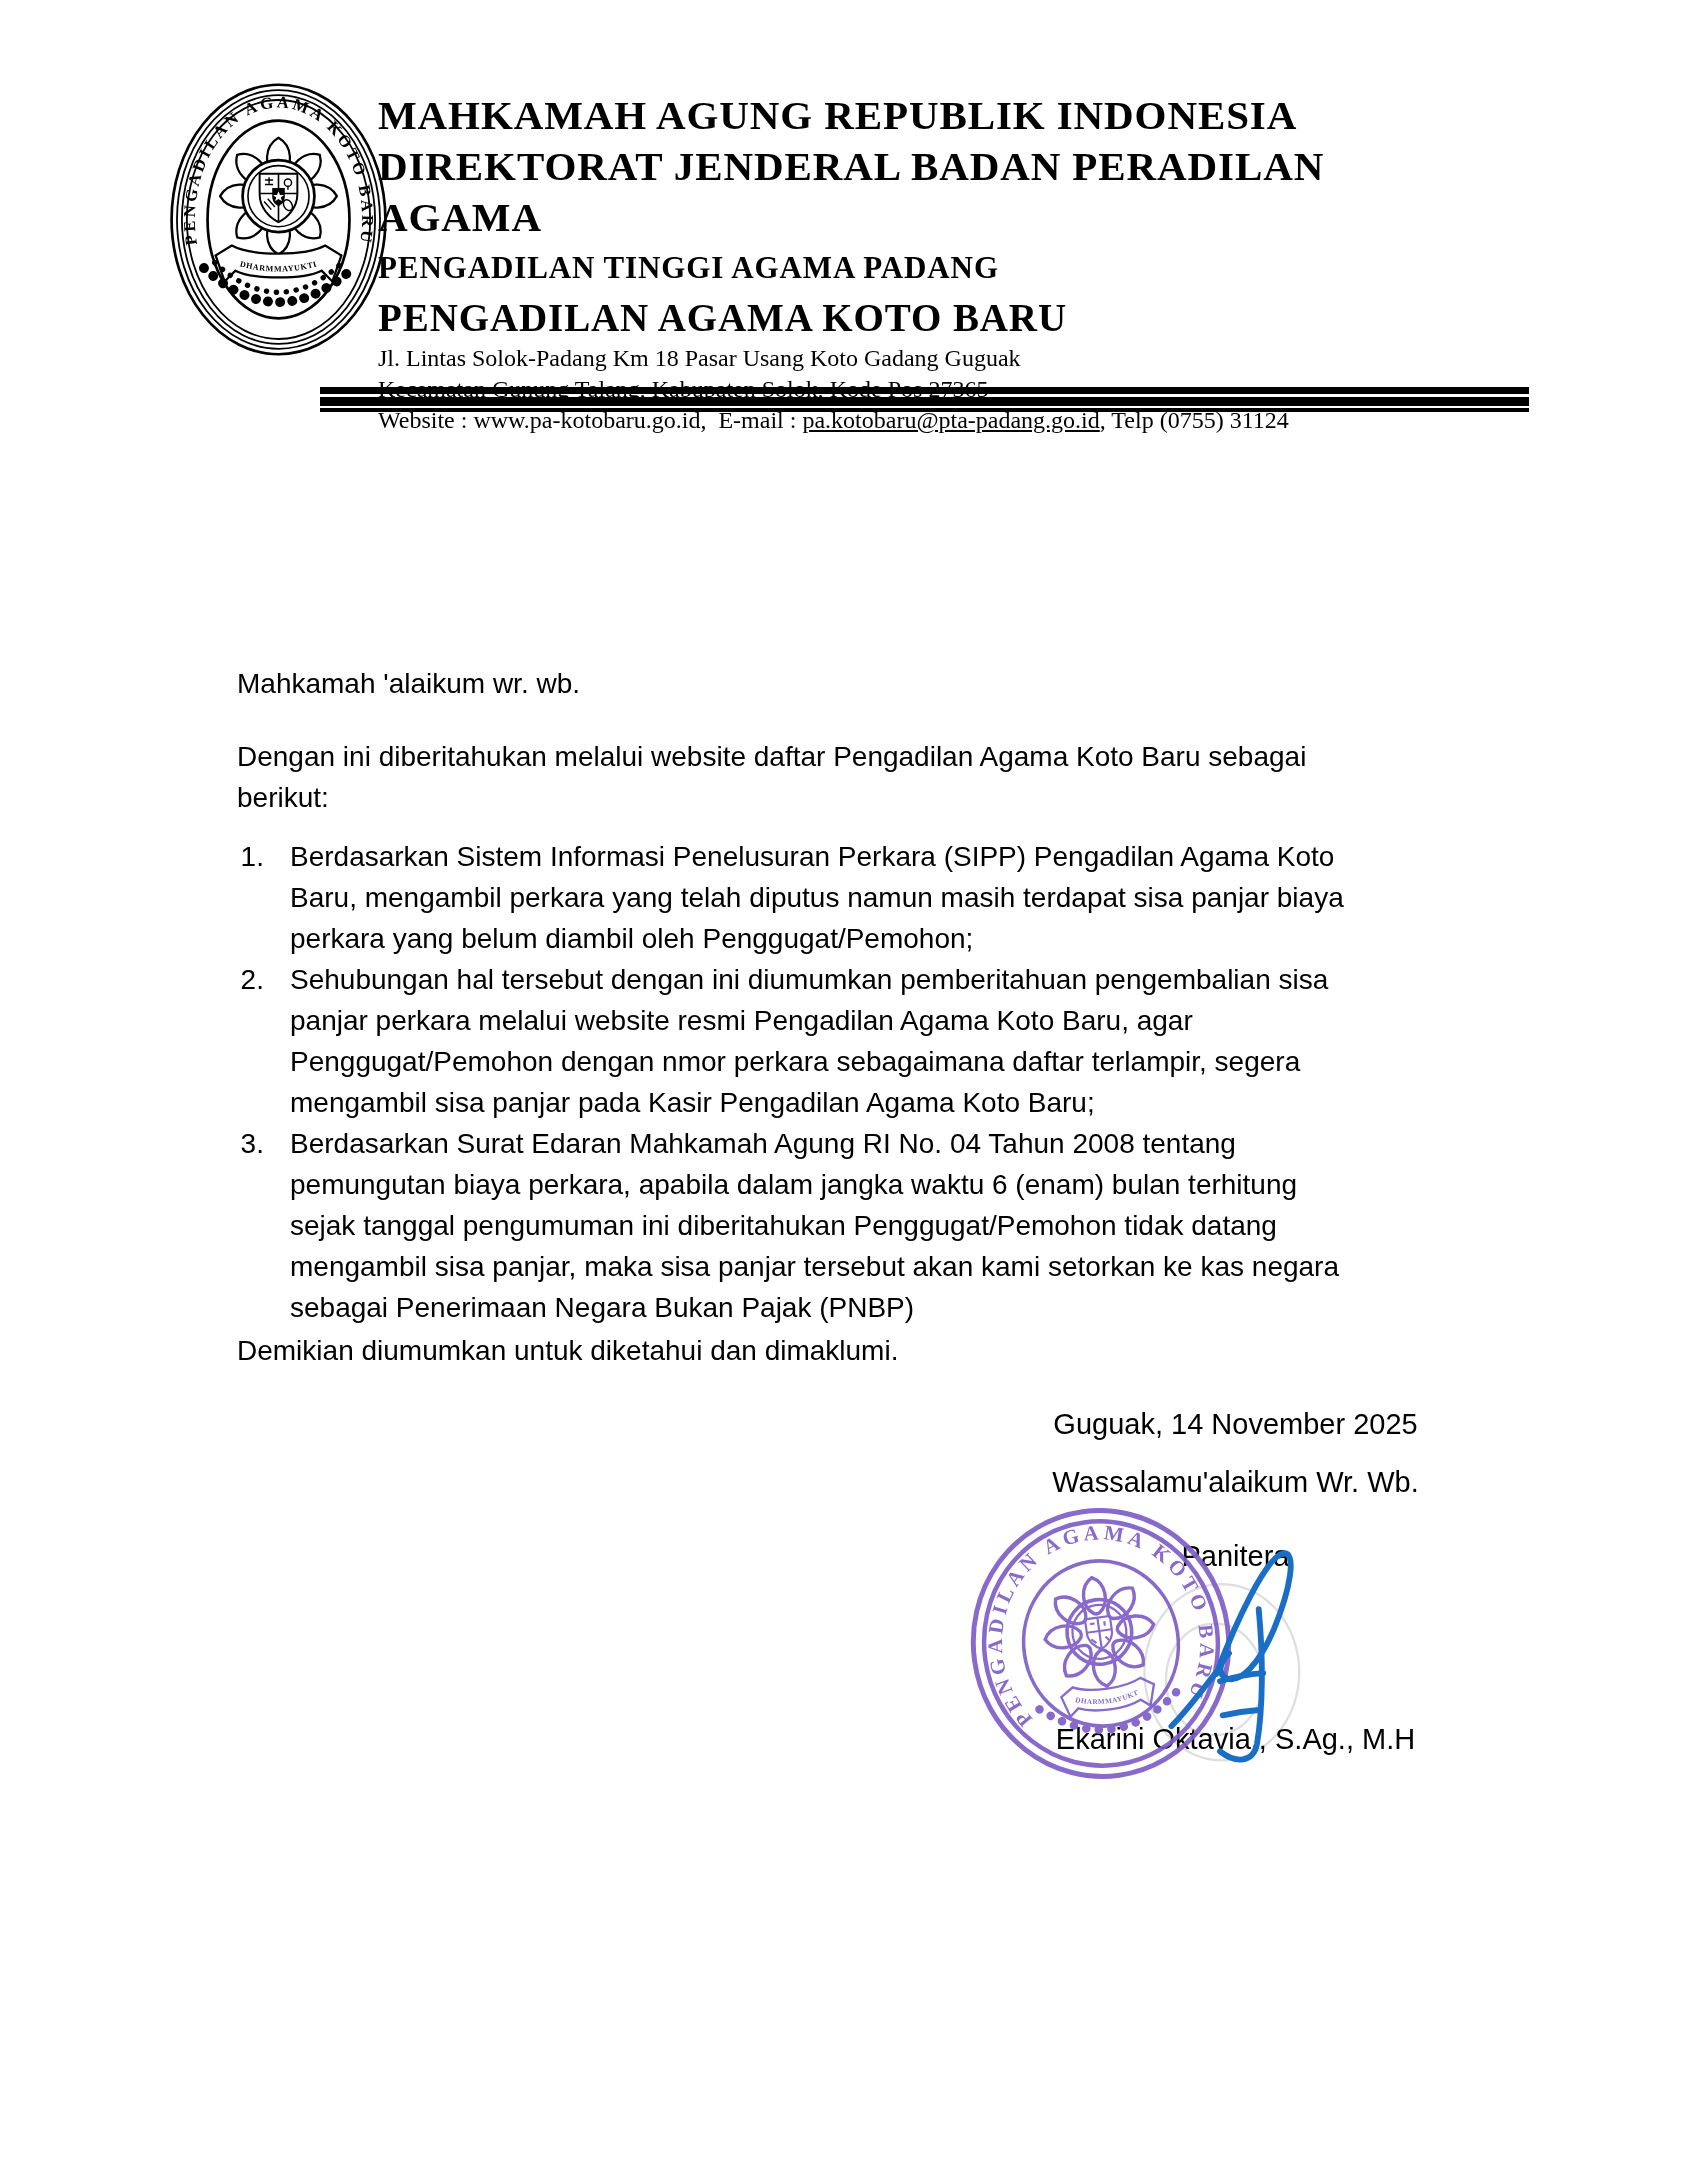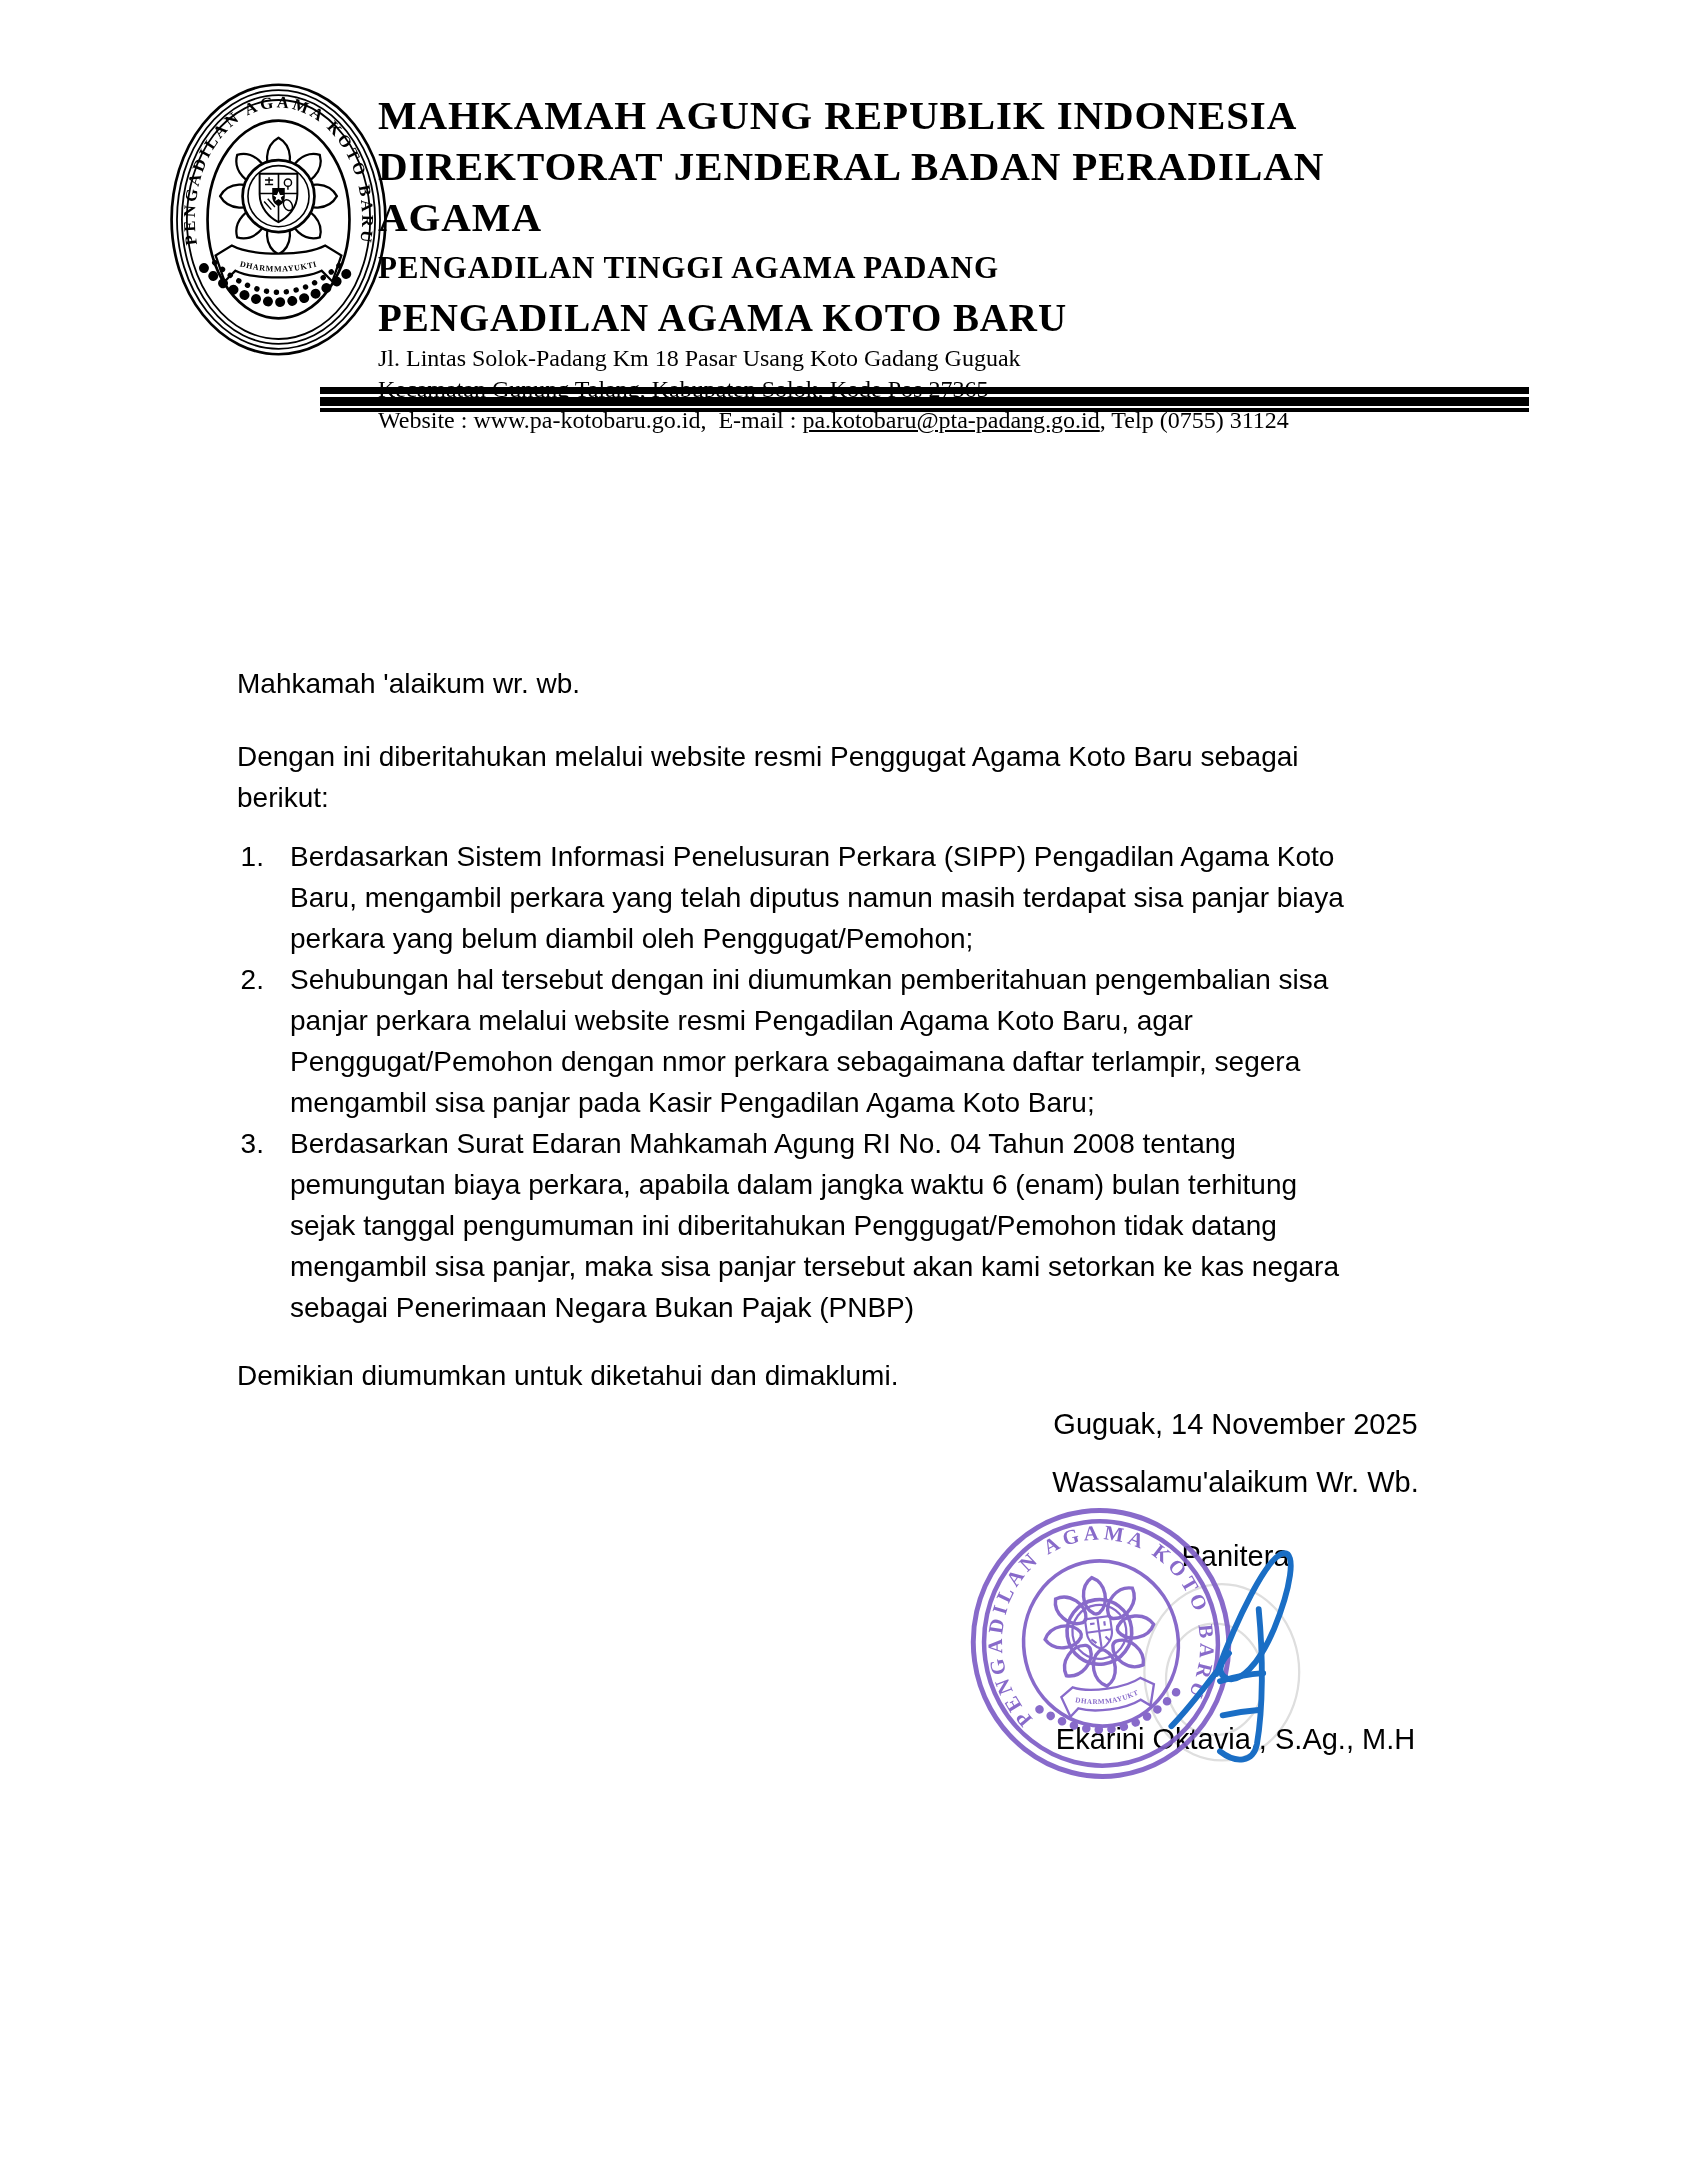--- a/index.html
+++ b/index.html
@@ -33,21 +33,21 @@
   
   .body-block { position:absolute; left:237px; top:663px; width:1199px;
                 font-size:28px; line-height:41px; z-index:1; }
   .pre { white-space:pre-line; }
   .p-salutation { margin-bottom:32px; }
   .p-intro { margin-bottom:18px; }
   .list { }
   .list-item { display:flex; }
   .li-num { width:53px; flex:0 0 53px; padding-left:3.6px; }
   .li-text { flex:1; }
-  .p-closing { margin-top:27px; }
+  .p-closing { margin-top:2px; }
   
   .sign-block { position:absolute; left:1035px; top:1404px; width:401px; text-align:center;
                 font-size:29px; line-height:41px; z-index:1; }
   .sig-salam { margin-top:17px; }
   .sig-role  { margin-top:33px; }
   .sig-name  { margin-top:142px; }
   .ghost { position:absolute; left:1121px; top:1575px; width:207px; height:198px; z-index:0; }
   .stamp { position:absolute; left:966px; top:1506px; width:270px; height:275px; z-index:2;
            opacity:0.92; pointer-events:none; }
   .signature { position:absolute; left:1157px; top:1530px; width:153px; height:243px; z-index:3;
@@ -129,21 +129,21 @@
     <div class="r1"></div>
     <div class="r2"></div>
     <div class="r3"></div>
   </div>
 
   <div class="title-block">
   </div>
 
   <div class="body-block">
     <p class="p-salutation">Mahkamah 'alaikum wr. wb.</p>
-    <p class="p-intro pre">Dengan ini diberitahukan melalui website resmi Penggugat Agama Koto Baru sebagai
+    <p class="p-intro pre">Dengan ini diberitahukan melalui website daftar Pengadilan Agama Koto Baru sebagai
 berikut:</p>
     <div class="list">
       <div class="list-item">
         <div class="li-num">1.</div>
         <div class="li-text pre">Berdasarkan Sistem Informasi Penelusuran Perkara (SIPP) Pengadilan Agama Koto
 Baru, mengambil perkara yang telah diputus namun masih terdapat sisa panjar biaya
 perkara yang belum diambil oleh Penggugat/Pemohon;</div>
       </div>
       <div class="list-item">
         <div class="li-num">2.</div>

